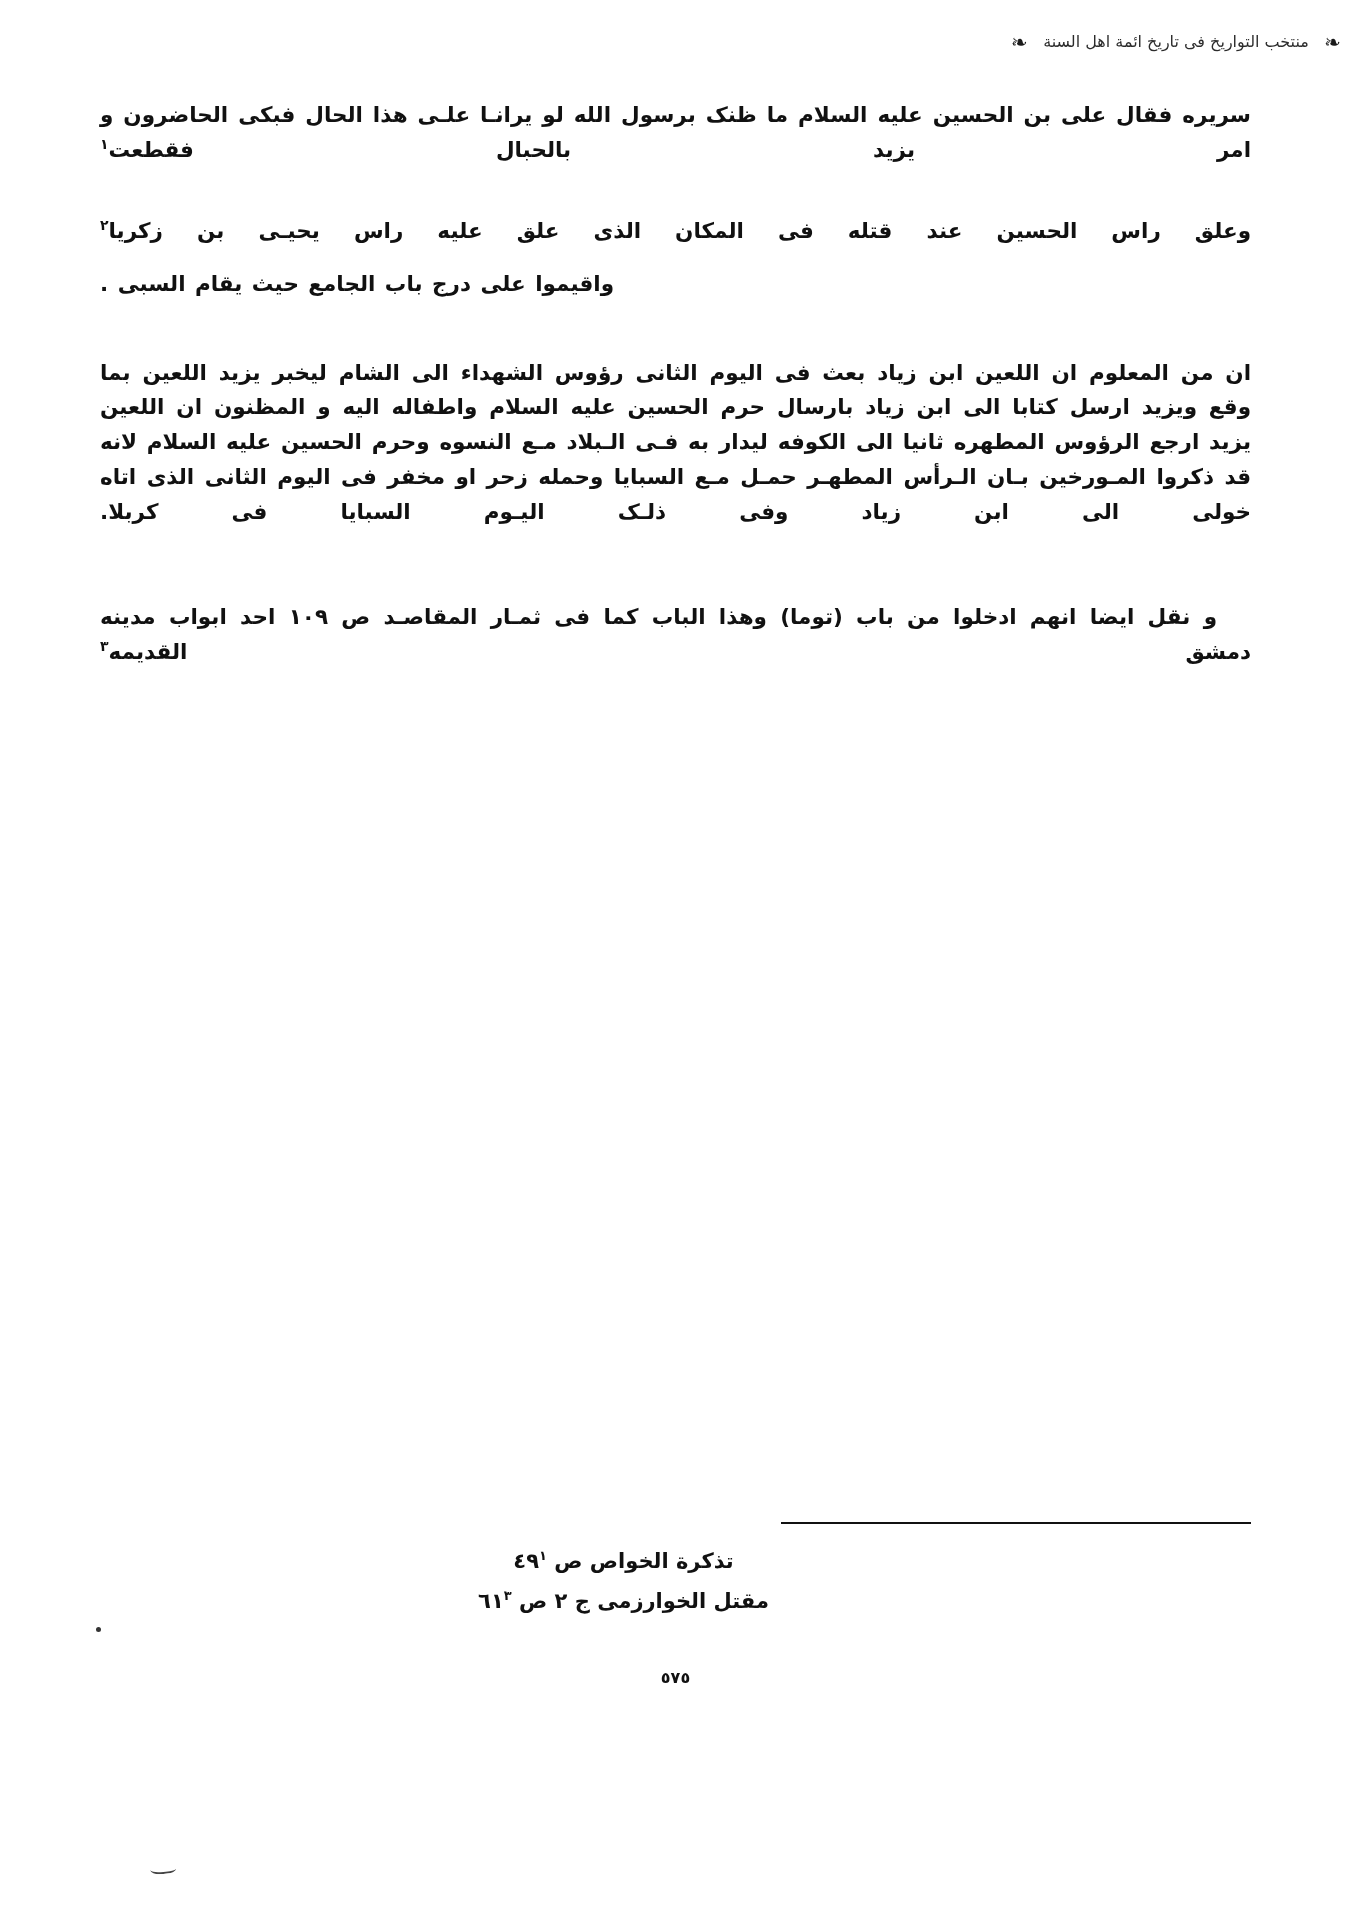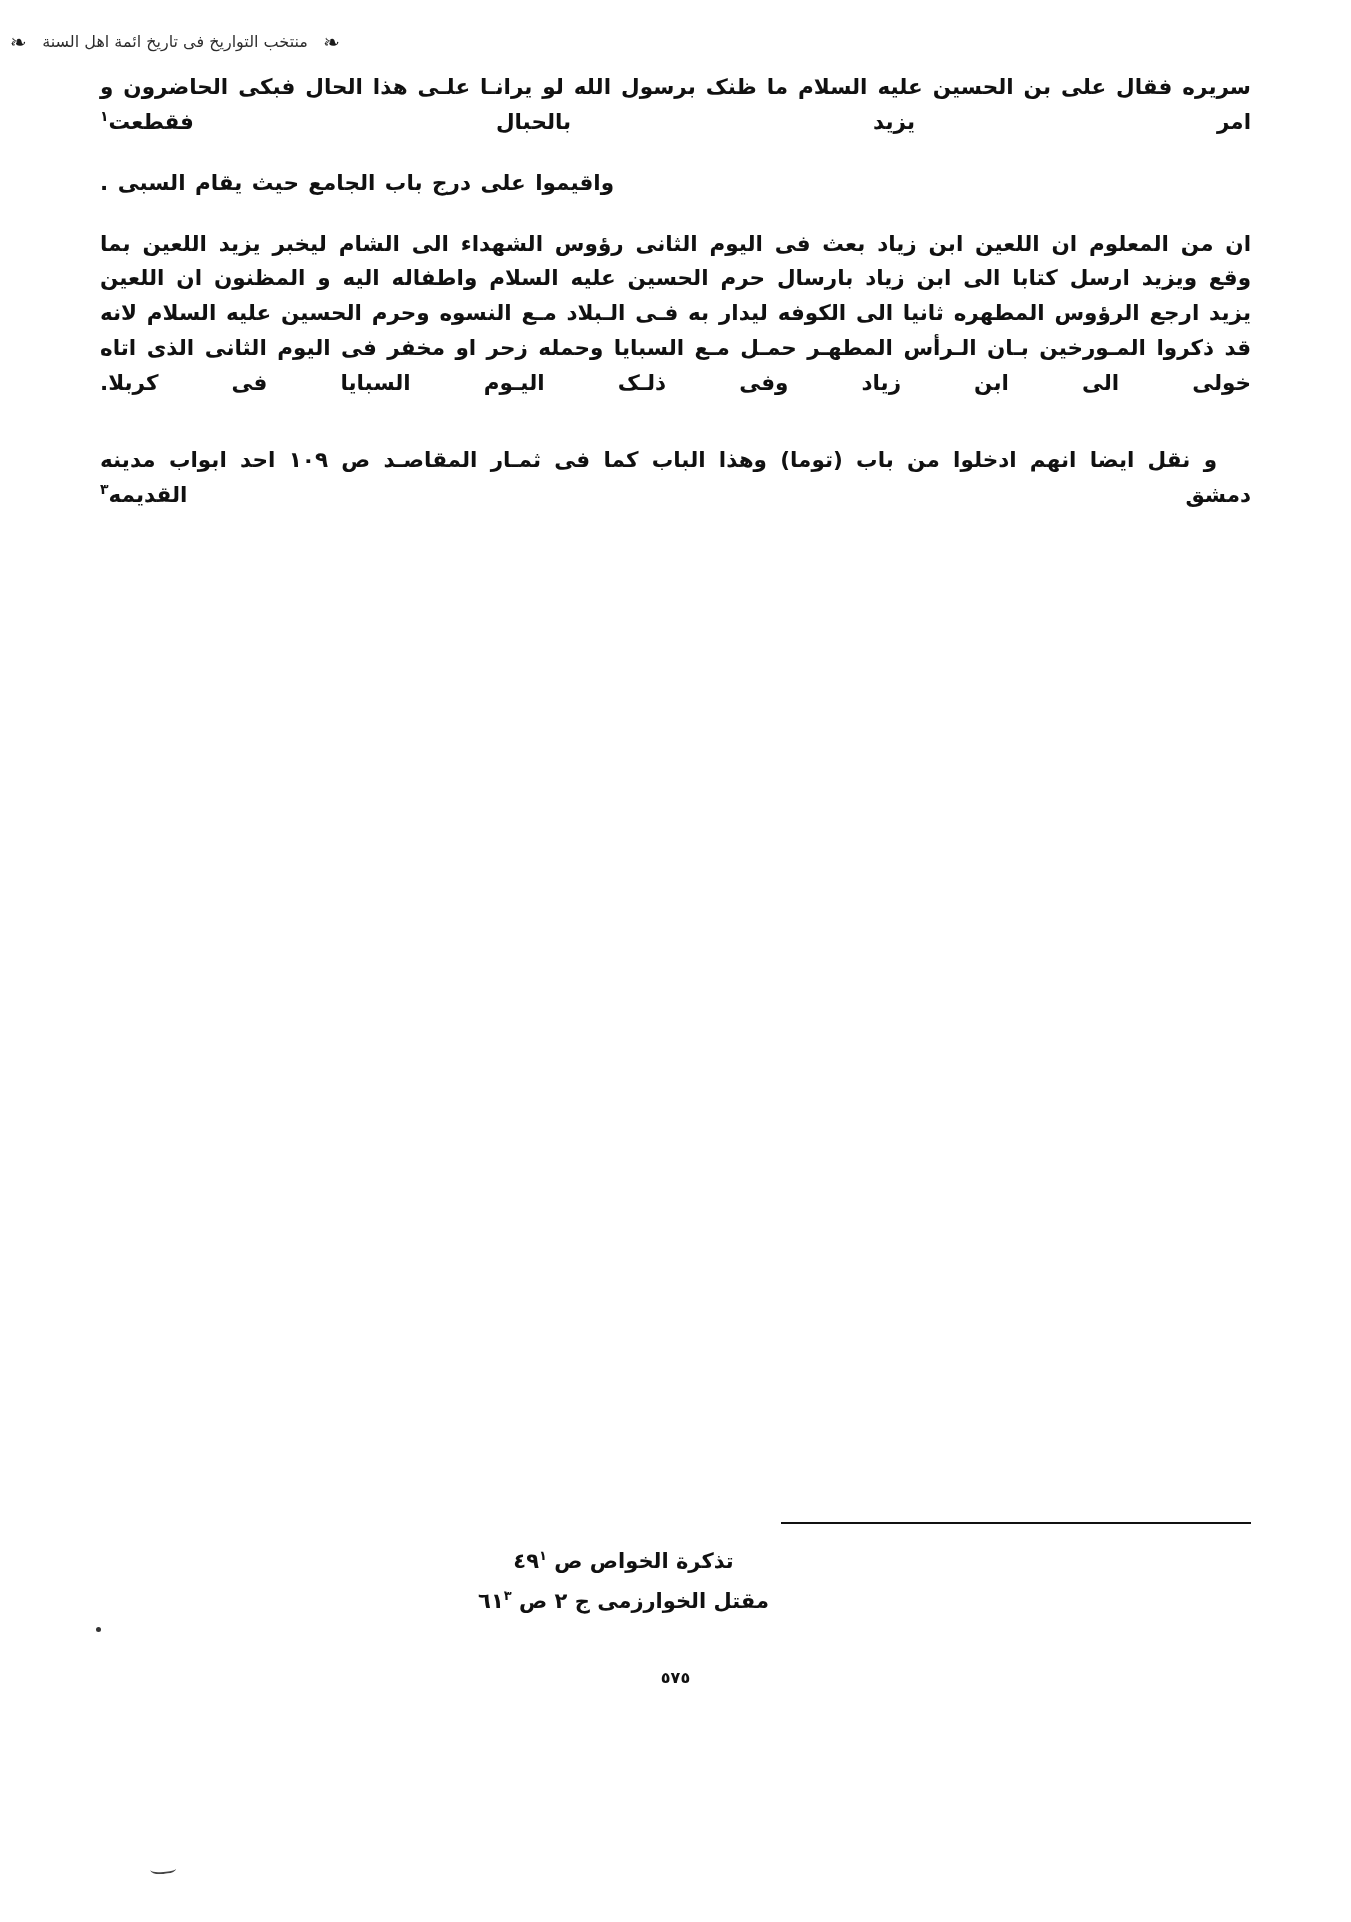--- a/index.html
+++ b/index.html
@@ -14,21 +14,21 @@
     background: #ffffff;
     font-family: "DejaVu Sans", sans-serif;
     color: #111111;
     overflow: hidden;
   }
   .header {
     position: absolute;
     top: 30px;
     left: 0;
     right: 0;
-    text-align: left;
+    text-align: right;
     font-size: 17px;
     letter-spacing: 1px;
     color: #1a1a1a;
     direction: rtl;
   }
   .header .orn {
     font-size: 20px;
     vertical-align: middle;
     margin: 0 10px;
   }
@@ -53,20 +53,21 @@
     font-weight: 600;
     letter-spacing: 0px;
     word-spacing: 2px;
   }
   p.indent {
     text-indent: 34px;
   }
   p.block {
     text-align: justify;
     text-align-last: justify;
+    margin-top: 28px;
   }
   .fn-ref {
     font-size: 14px;
     vertical-align: super;
     font-weight: 600;
   }
   .spacer-sm { height: 8px; }
   .spacer-md { height: 16px; }
 
   .footnotes {
@@ -136,20 +137,23 @@
   </div>
 
   <div class="body-area">
 
     <p class="para block">
       <span>سريره فقال على بن الحسين عليه السلام ما ظنک برسول الله لو يرانـا علـى هذا الحال فبكى الحاضرون و امر يزيد بالحبال فقطعت</span><span class="fn-ref">١</span>
     </p>
 
     <div class="spacer-sm"></div>
 
+    <p class="para block">
+      <span>وعلق راس الحسين عند قتله فى المكان الذى علق عليه راس يحيـى بن زكريا</span><span class="fn-ref">٢</span>
+    </p>
 
     <div class="spacer-sm"></div>
 
     <p class="para" style="text-align:left;">
       <span>واقيموا على درج باب الجامع حيث يقام السبى .</span>
     </p>
 
     <div class="spacer-md"></div>
 
     <p class="para block">

